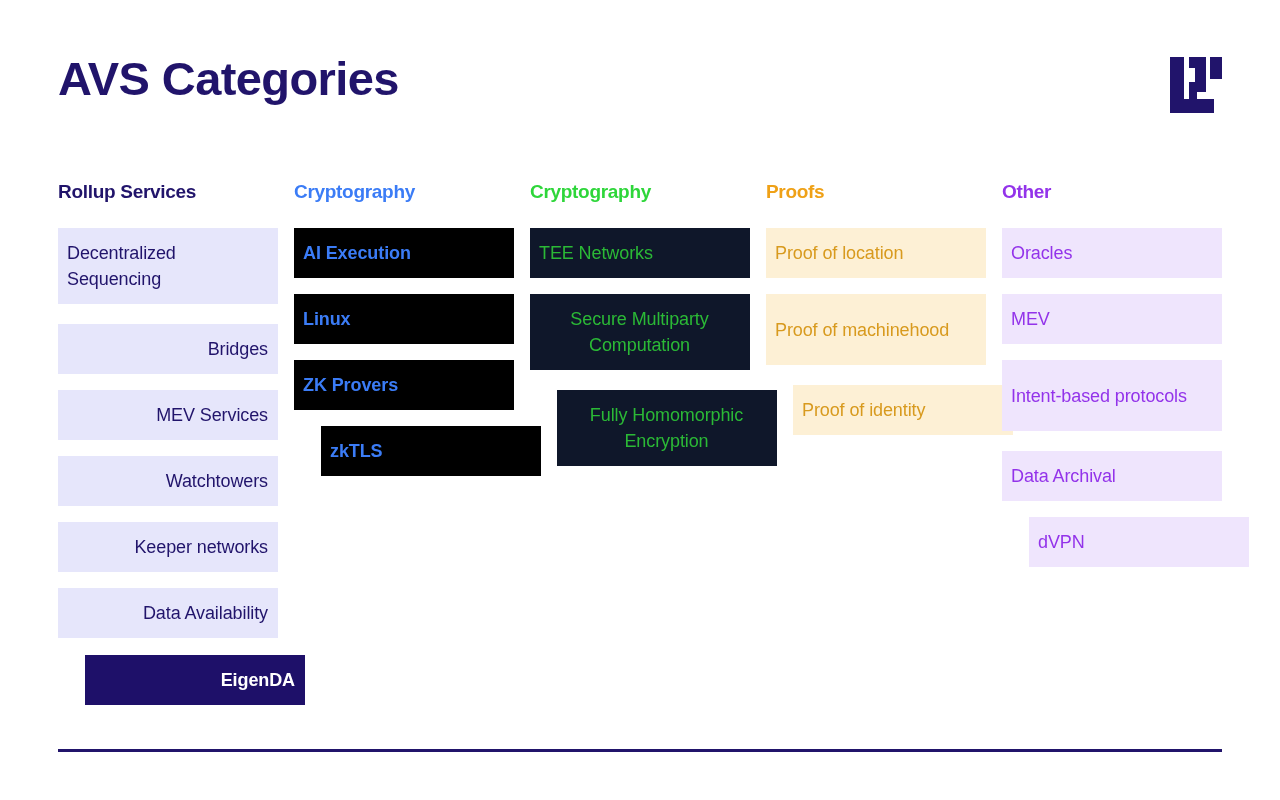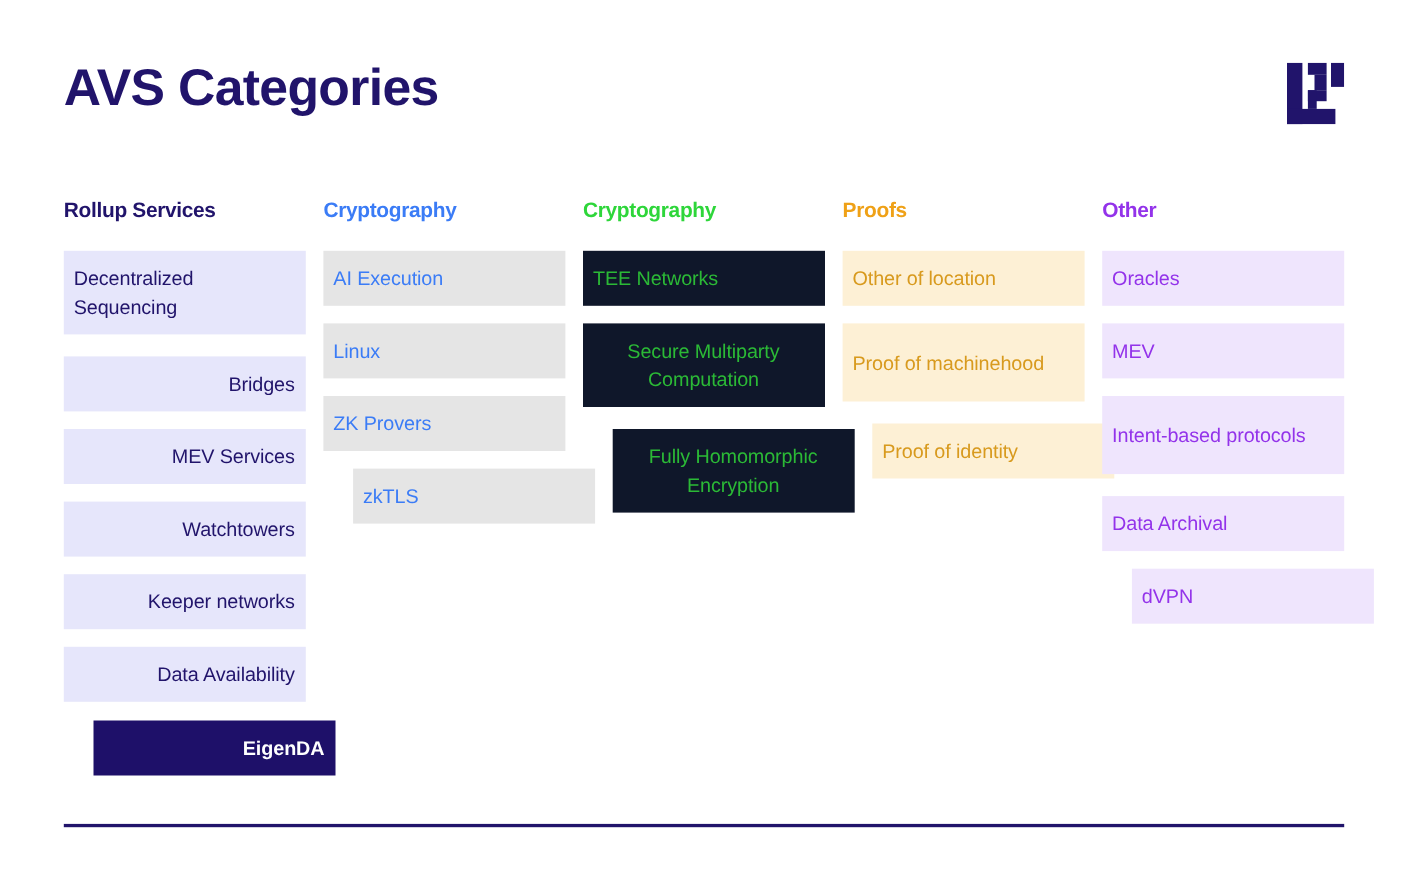--- a/index.html
+++ b/index.html
@@ -104,21 +104,21 @@
     margin-bottom: 0;
     margin-left: 27px;
   }
 
   
   .col-rollup .column-header { color: #21146B; }
   .col-rollup .chip          { background: #E6E6FB; color: #21146B; justify-content: flex-end; }
   .col-rollup .chip.accent   { background: #1E1069; color: #FFFFFF; font-weight: bold; }
 
   .col-coproc .column-header { color: #3B7CF6; }
-  .col-coproc .chip          { background: #e5e5e5; color: #3B7CF6; }
+  .col-coproc .chip          { background: #000000; color: #3B7CF6; font-weight: bold; }
 
   .col-crypto .column-header { color: #2ED63A; }
   .col-crypto .chip          { background: #0f172a; color: #2BB936; text-align: center; }
 
   .col-proofs .column-header { color: #EFA117; }
   .col-proofs .chip          { background: #FDF0D5; color: #D89A1E; }
 
   .col-other  .column-header { color: #9333EA; }
   .col-other  .chip          { background: #EFE5FD; color: #9333EA; }
 
@@ -214,21 +214,21 @@
         <div class="chip two-line">
           <span>Fully Homomorphic Encryption</span>
         </div>
       </div>
     </div>
 
     <div class="column col-proofs">
       <div class="column-header">Proofs</div>
       <div class="chip-list">
         <div class="chip">
-          <span>Other of location</span>
+          <span>Proof of location</span>
         </div>
         <div class="chip two-line">
           <span>Proof of machinehood</span>
         </div>
         <div class="chip">
           <span>Proof of identity</span>
         </div>
       </div>
     </div>
 

